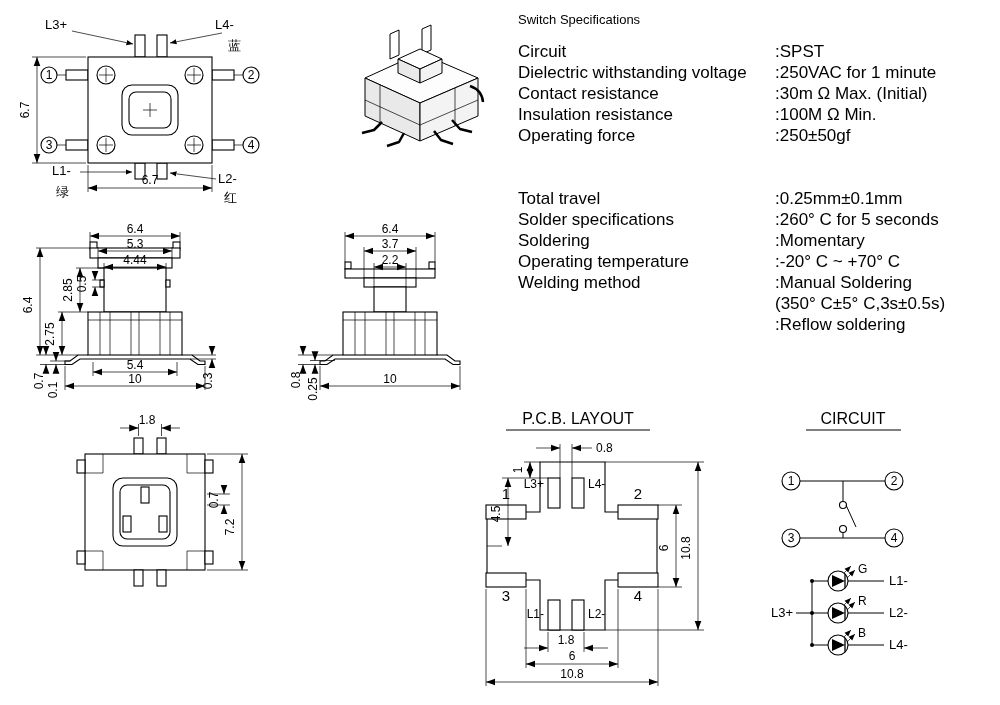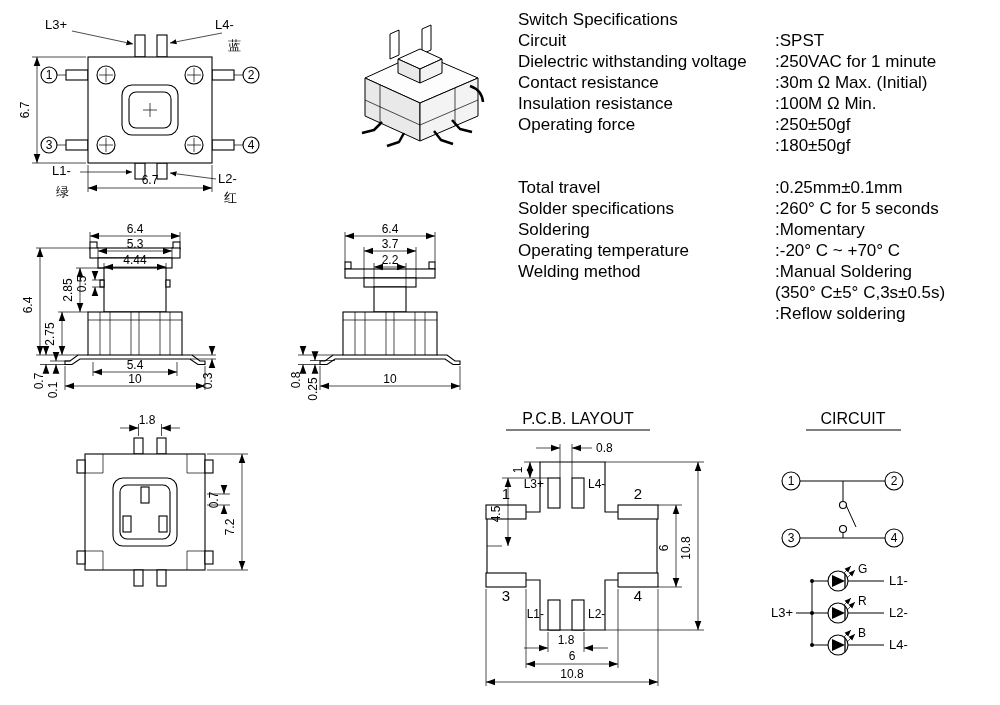--- a/index.html
+++ b/index.html
@@ -11,21 +11,21 @@
   .lb{font-size:13px;}
   .md{font-size:15px;}
   .tt{font-size:16px;}
   .ol{stroke:#000;stroke-width:1.1;fill:#fff;}
   .oln{stroke:#000;stroke-width:1.1;fill:none;}
   .thin{stroke:#000;stroke-width:0.7;fill:none;}
   .ext{stroke:#000;stroke-width:0.7;fill:none;}
   .dim{stroke:#000;stroke-width:0.7;fill:none;}
   .wire{stroke:#000;stroke-width:1;fill:none;}
   .specs{position:absolute;left:518px;top:10px;width:478px;}
-  .specs-title{font-size:17px;line-height:20px;}
+  .specs-title{font-size:13px;line-height:20px;margin-bottom:11px;}
   .spec-row{display:flex;height:21px;line-height:21px;font-size:17px;white-space:nowrap;}
   .spec-label{width:257px;flex:none;}
   .spec-value{flex:1;}
 </style>
 </head>
 <body>
 
 <svg width="1000" height="705" viewBox="0 0 1000 705">
   <defs>
     <marker id="ar" viewBox="0 0 10 8" refX="9.3" refY="4" markerWidth="10" markerHeight="8" orient="auto-start-reverse" markerUnits="userSpaceOnUse">
@@ -395,21 +395,20 @@
     <div class="spec-row">
         <span class="spec-label">Insulation resistance</span>
         <span class="spec-value">:100M Ω  Min.</span>
       </div>
     <div class="spec-row">
         <span class="spec-label">Operating force</span>
         <span class="spec-value">:250±50gf</span>
       </div>
     <div class="spec-row">
         <span class="spec-label"></span>
-        <span class="spec-value">:180±50gf</span>
       </div>
     <div class="spec-row">
         <span class="spec-label"></span>
         <span class="spec-value"></span>
       </div>
     <div class="spec-row">
         <span class="spec-label">Total travel</span>
         <span class="spec-value">:0.25mm±0.1mm</span>
       </div>
     <div class="spec-row">

